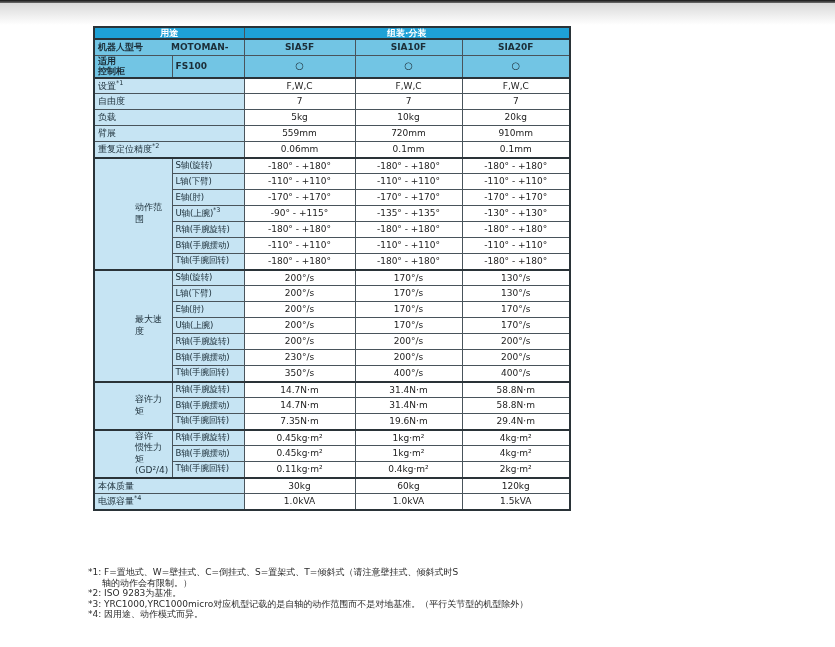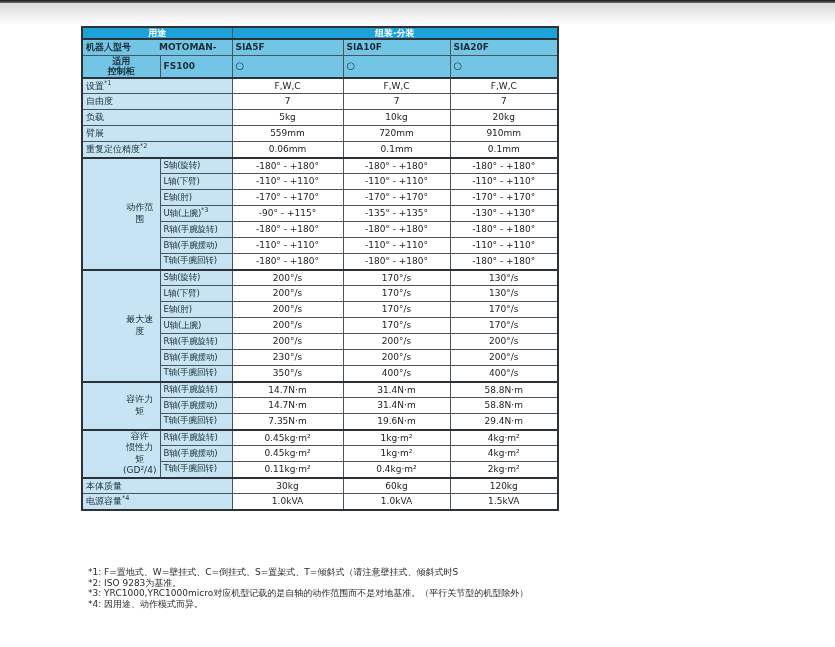--- a/index.html
+++ b/index.html
@@ -9,35 +9,35 @@
   *{box-sizing:border-box;}
   html,body{margin:0;padding:0;}
   body{
     position:relative;width:835px;height:647px;overflow:hidden;background:#ffffff;
     font-family:"DejaVu Sans","Liberation Sans",sans-serif;
   }
   .topbar{position:absolute;left:0;top:0;width:835px;height:3px;
     background:linear-gradient(#141414,#6e6e6e);}
   .topfade{position:absolute;left:0;top:3px;width:835px;height:22px;
     background:linear-gradient(#d9d9d9,#ffffff);}
-  .table-wrap{position:absolute;left:81px;top:26px;}
+  .table-wrap{position:absolute;left:93px;top:26px;}
   table{border-collapse:collapse;table-layout:fixed;width:476px;
     font-size:9px;color:var(--txt);border:2px solid var(--bdk);}
   td{border:1px solid var(--bd);height:16px;padding:0 3px;line-height:1.15;
     overflow:hidden;vertical-align:middle;}
   tr.r-hdr td{height:11px;}
   tr.r-model td{height:16px;}
   tr.r-ctl td{height:22px;}
   tr.sect td{border-top:2px solid var(--bdk);}
   .hdr{background:var(--hblue);color:#ffffff;font-weight:bold;text-align:center;}
   .mid{background:var(--mblue);font-weight:bold;}
   .lbl{background:var(--lblue);margin-left:27px;}
-  .ctr{text-align:left;}
+  .ctr{text-align:center;}
   .val{text-align:center;background:#ffffff;color:#222222;}
-  .pre{white-space:pre-line;text-align:center;}
+  .pre{white-space:pre-line;}
   .grp{line-height:1.25;padding-left:40px;}
   .axis{font-size:8.6px;letter-spacing:-0.2px;}
   .mark{font-size:10px;}
   .w1{display:inline-block;width:73px;}
   sup{font-size:6.5px;vertical-align:super;line-height:0;}
   .footnotes{position:absolute;left:88px;top:567px;width:690px;
     font-size:9px;line-height:10.5px;color:#2b2b2b;}
   .fn{white-space:nowrap;}
   .fn-indent{padding-left:14px;}
 </style>
@@ -242,16 +242,17 @@
           <td class="val">1.0kVA</td>
           <td class="val">1.0kVA</td>
           <td class="val">1.5kVA</td>
         </tr>
       </tbody>
   </table>
 </div>
 
 <div class="footnotes" id="footnotes">
     <div class="fn">*1: F=置地式、W=壁挂式、C=倒挂式、S=置架式、T=倾斜式（请注意壁挂式、倾斜式时S</div>
+    <div class="fn fn-indent">轴的动作会有限制。）</div>
     <div class="fn">*2: ISO 9283为基准。</div>
     <div class="fn">*3: YRC1000,YRC1000micro对应机型记载的是自轴的动作范围而不是对地基准。（平行关节型的机型除外）</div>
     <div class="fn">*4: 因用途、动作模式而异。</div>
   </div>
 
 </body></html>

